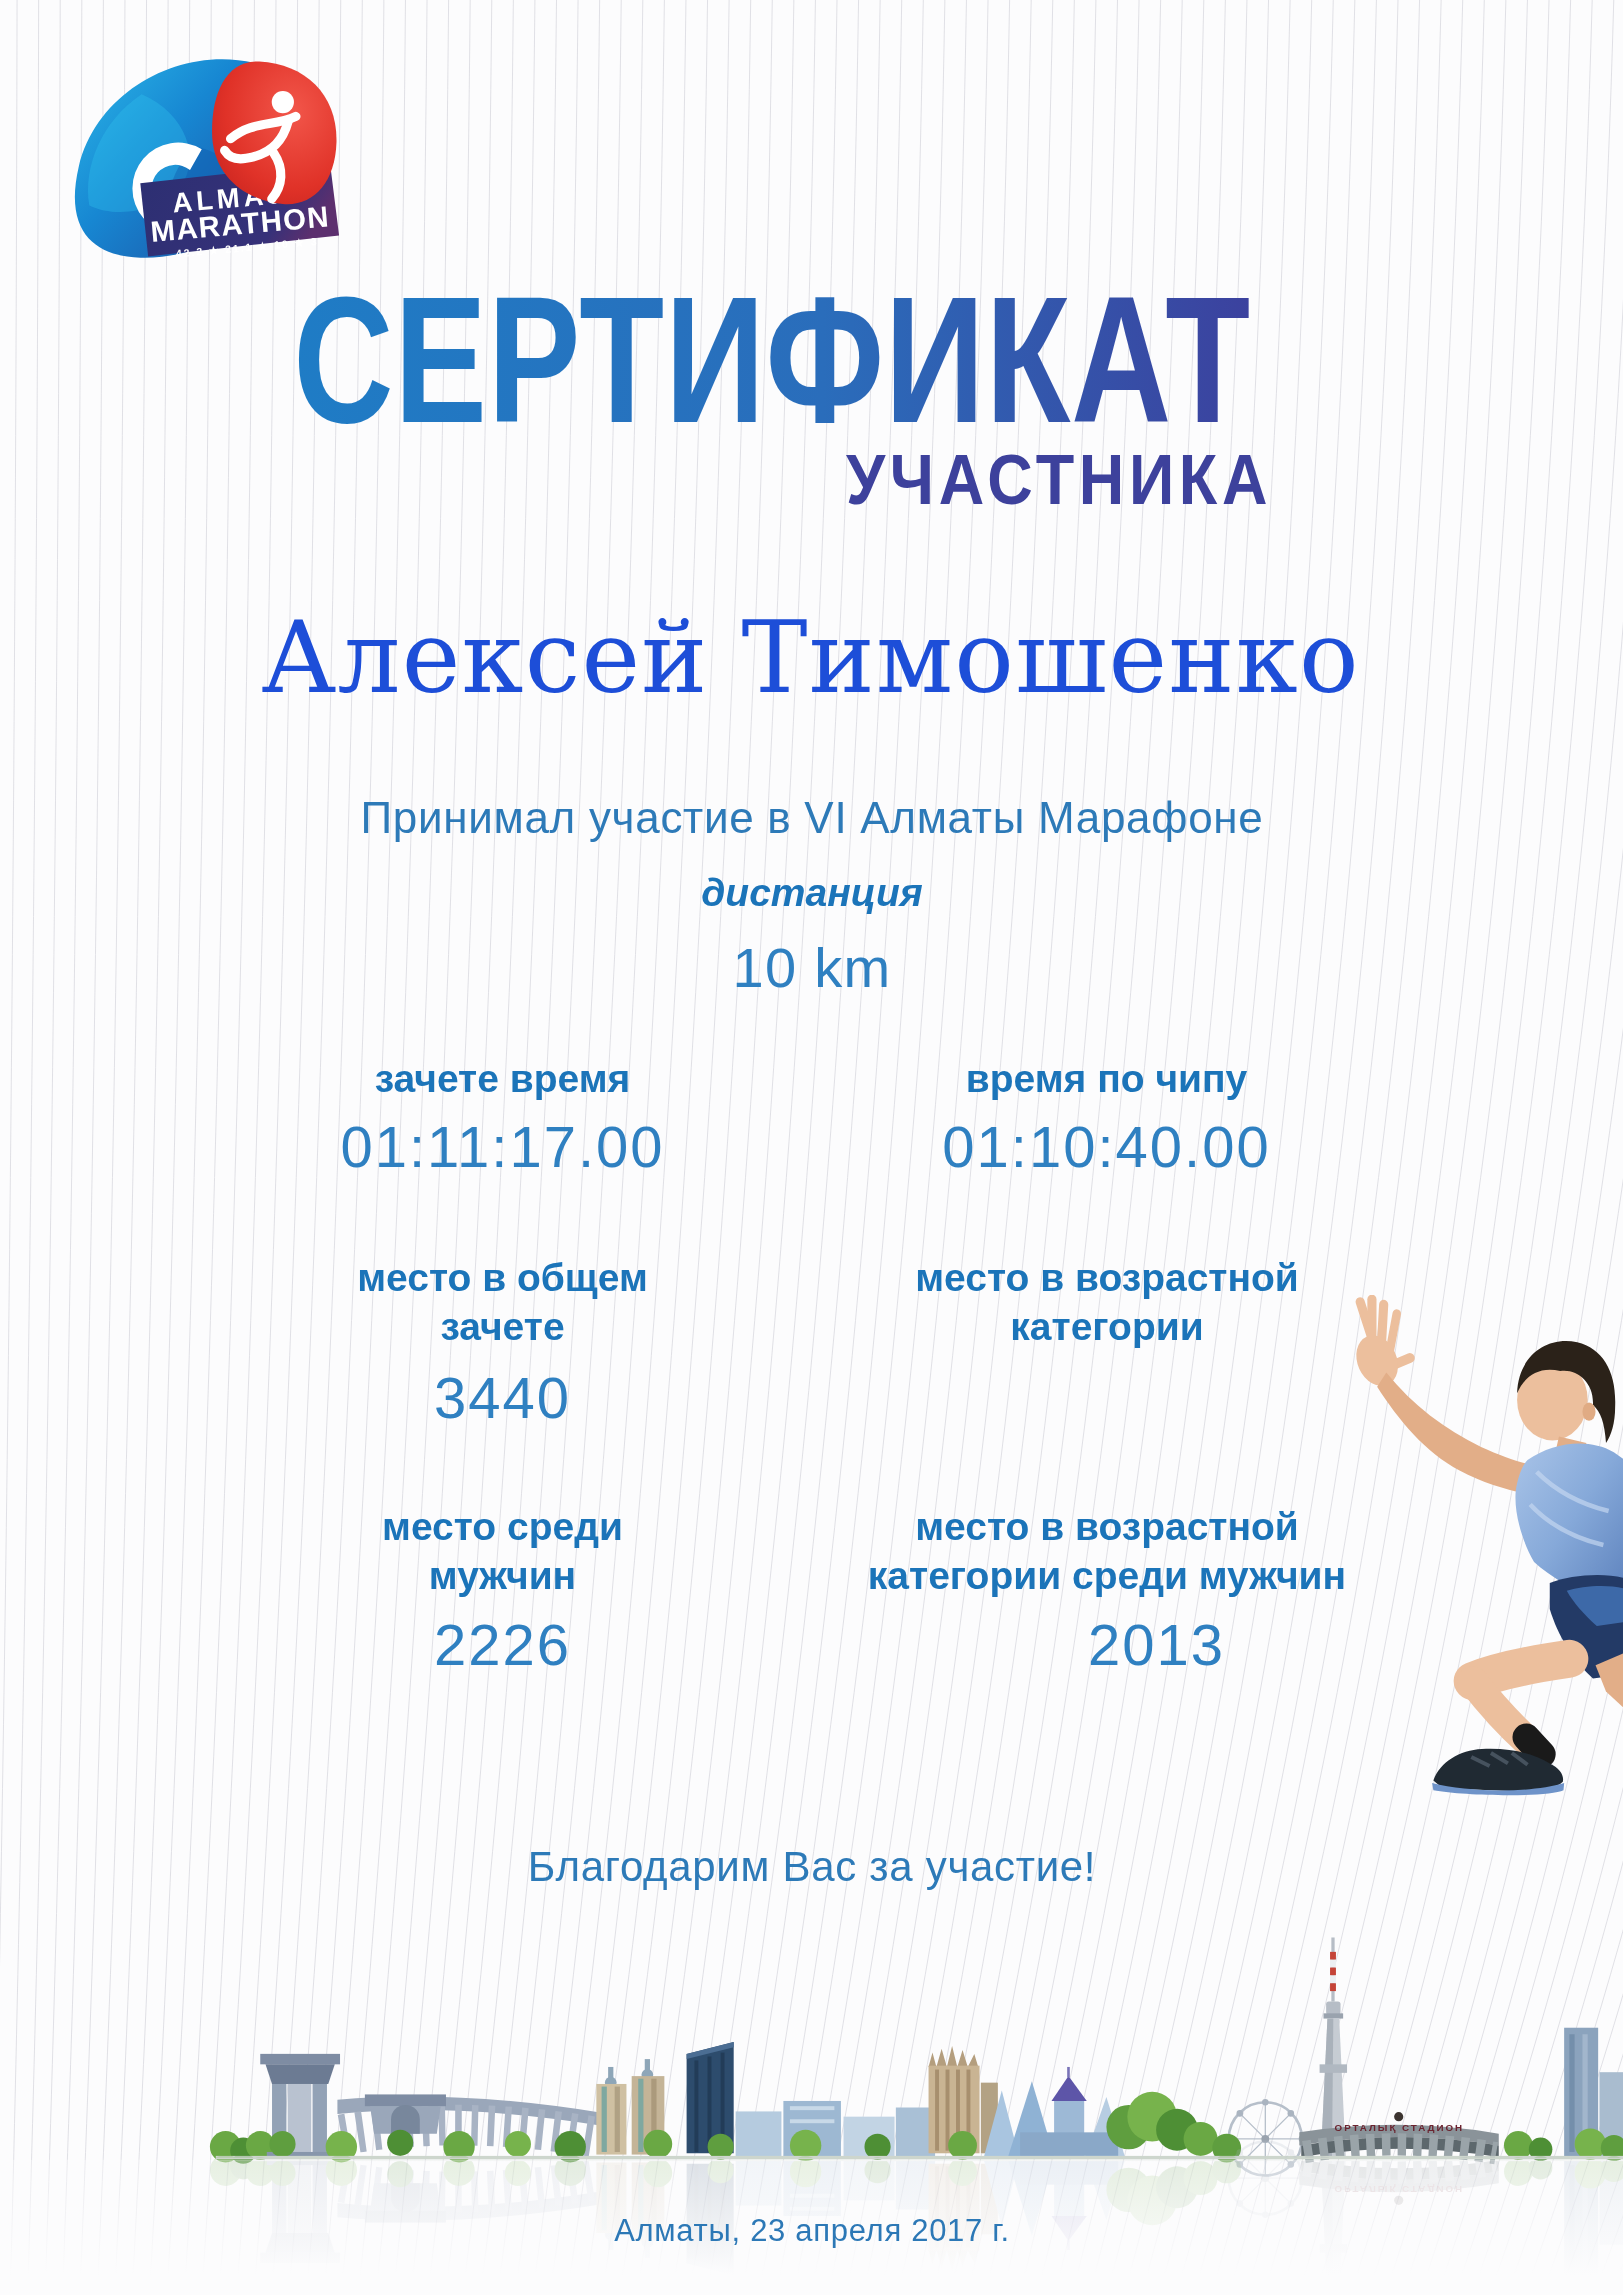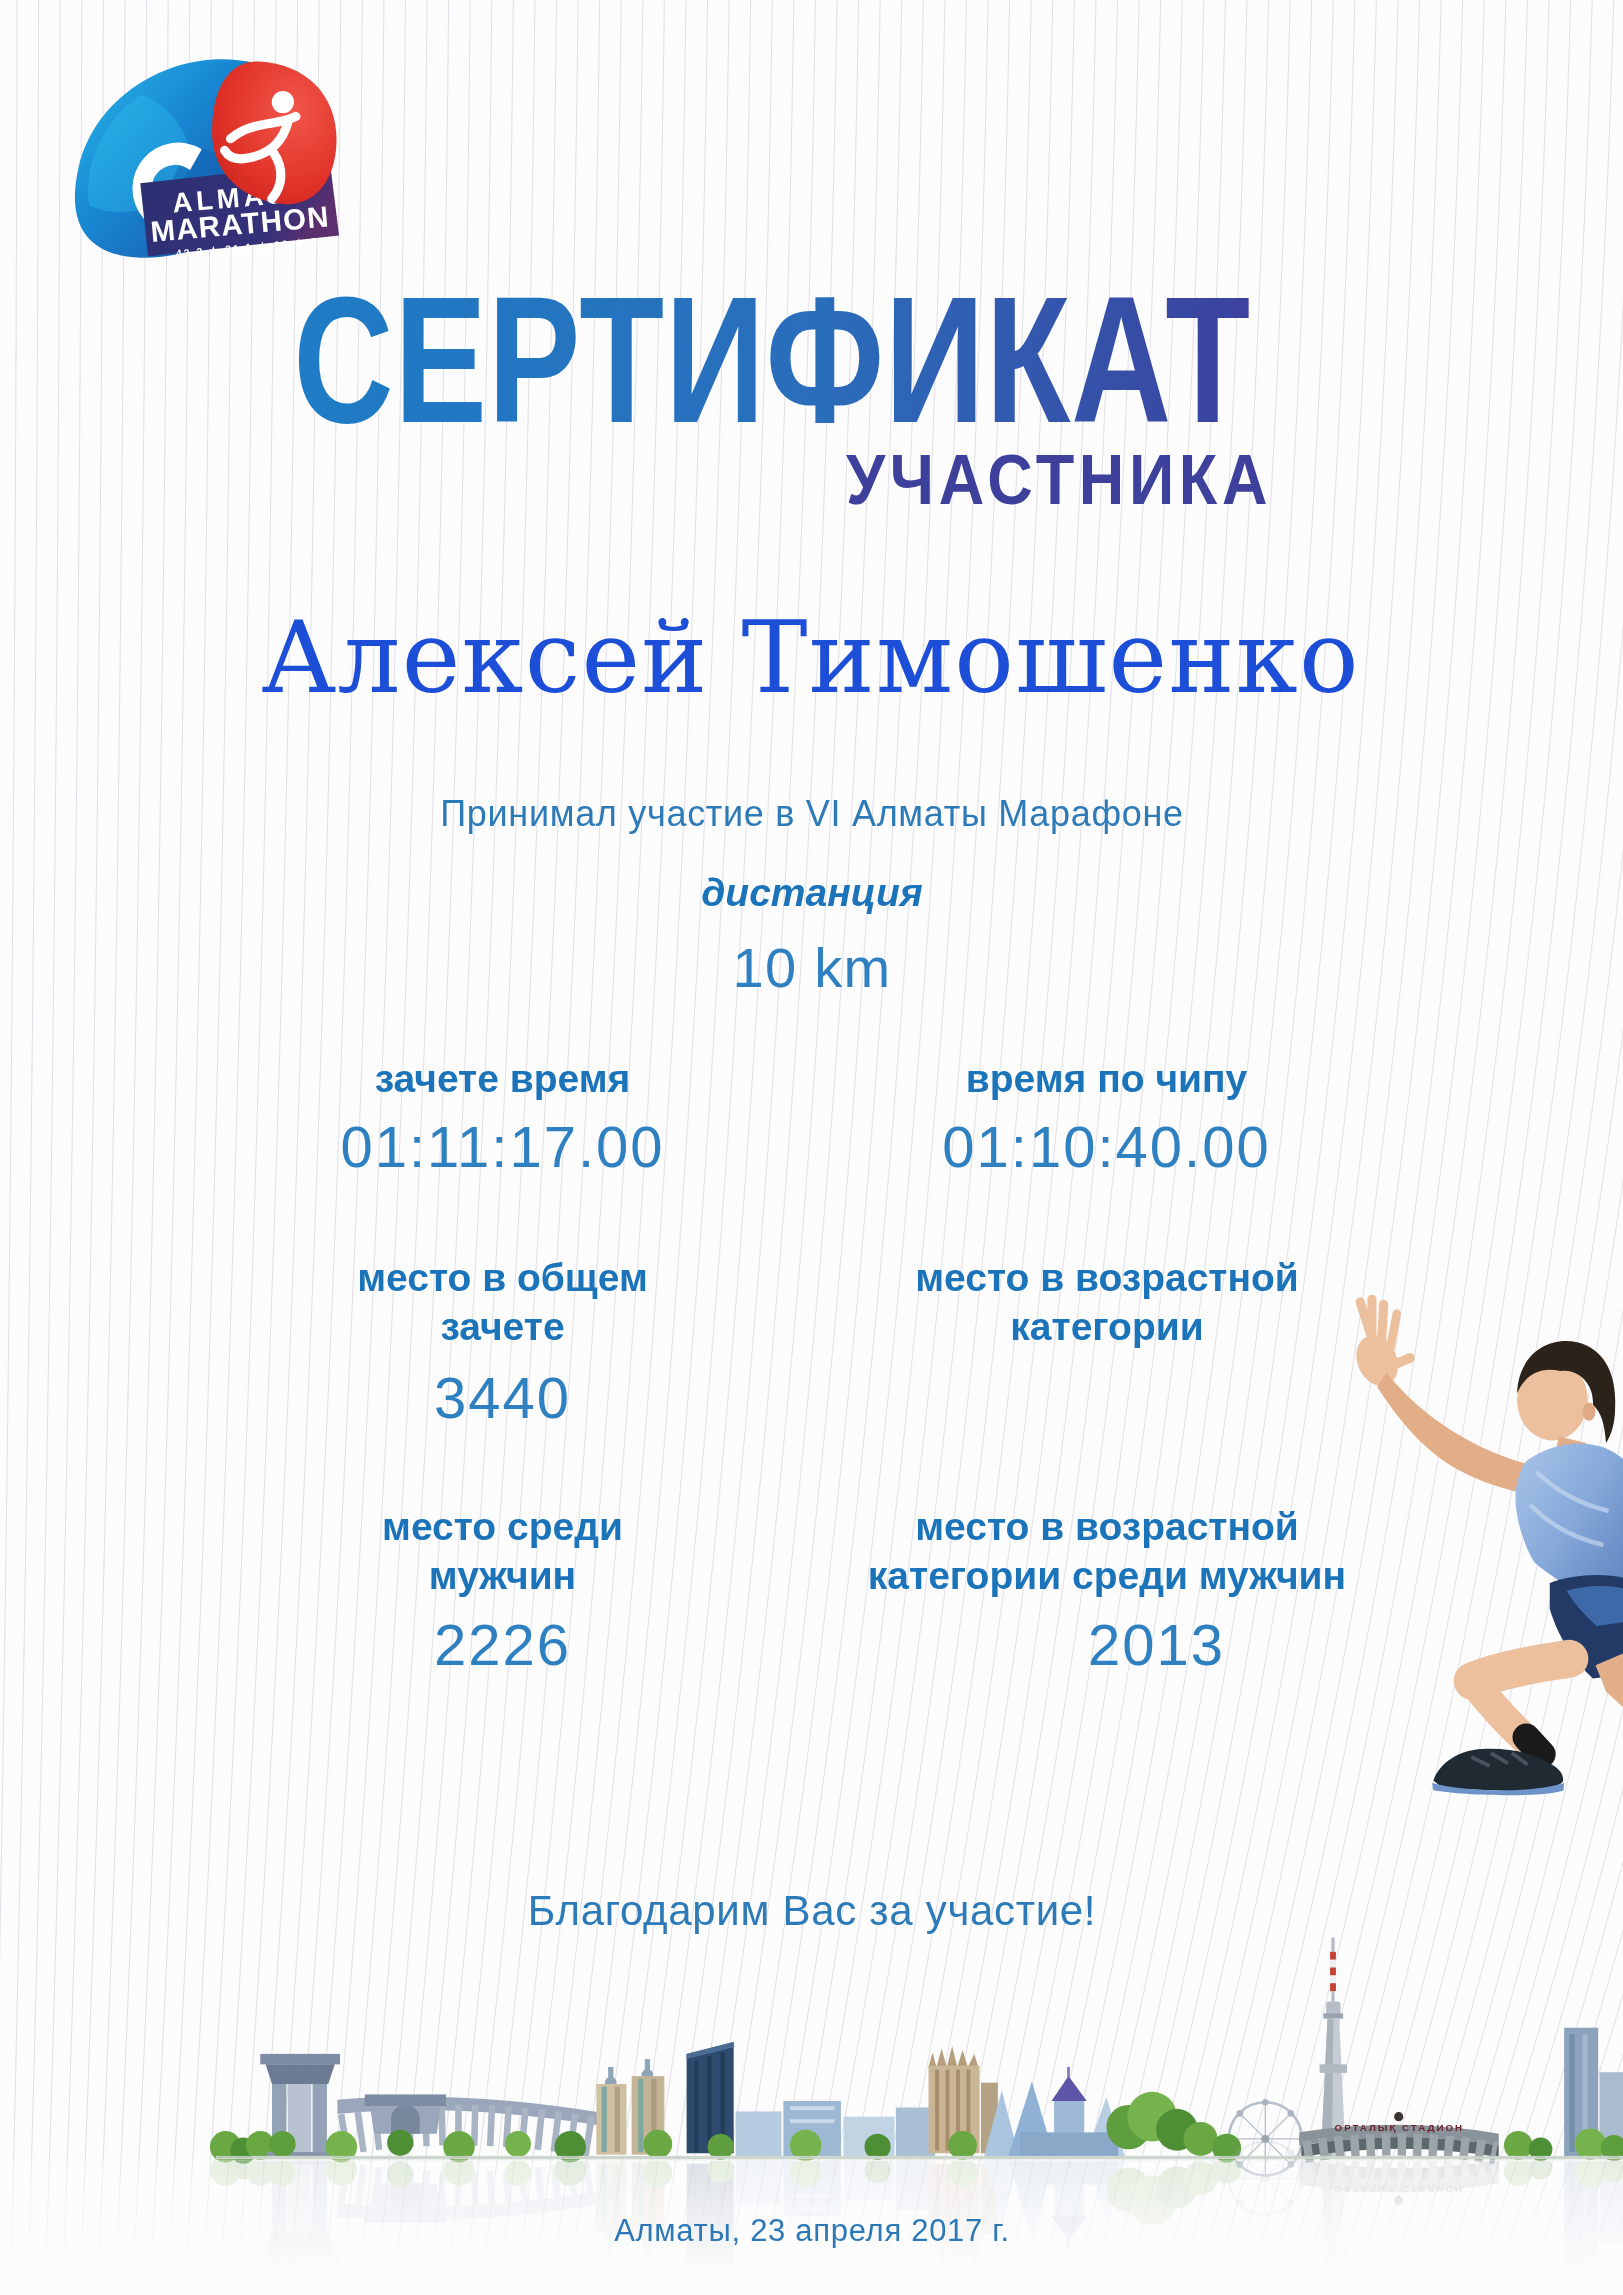--- a/index.html
+++ b/index.html
@@ -31,21 +31,21 @@
   }
 
   .name{
     left:163px;top:600px;width:1295px;text-align:center;
     font-family:"DejaVu Serif", serif;
     font-size:99px;color:#1d4ed8;letter-spacing:1.3px;white-space:nowrap;
   }
 
   .participated{
     left:158px;top:793px;width:1308px;text-align:center;
-    font-size:36px;color:#2d7ab8;letter-spacing:0.7px;white-space:nowrap;
+    font-size:44px;color:#2d7ab8;letter-spacing:0.7px;white-space:nowrap;
   }
 
   .dist-label{
     left:158px;top:871px;width:1308px;text-align:center;
     font-size:39px;font-weight:bold;color:#1b74b9;font-style:italic;
   }
   .dist-value{
     left:158px;top:935px;width:1308px;text-align:center;
     font-size:56px;color:#2f80c1;letter-spacing:1.3px;
   }
@@ -67,21 +67,21 @@
   .c4{left:891px;top:1253px;width:432px;}
   .v3{left:241px;top:1364px;width:523px;}
   .v4{left:845px;top:1364px;width:523px;}
   .c5{left:362px;top:1502px;width:281px;}
   .c6{left:842px;top:1502px;width:530px;}
   .v5{left:241px;top:1611px;width:523px;}
   .v6{left:895px;top:1611px;width:523px;}
 
   .thanks{
     left:158px;top:1843px;width:1308px;text-align:center;
-    font-size:42px;color:#2d7ab8;letter-spacing:0.7px;margin-top:44px;
+    font-size:42px;color:#2d7ab8;letter-spacing:0.7px;
   }
 
   .skyline{left:0;top:1936px;z-index:1;}
   .runner{left:1334px;top:1295px;z-index:3;}
 
   .date{
     left:158px;top:2213px;width:1308px;text-align:center;
     font-size:31px;color:#2c78b6;z-index:4;letter-spacing:0.7px;
   }
 </style>

